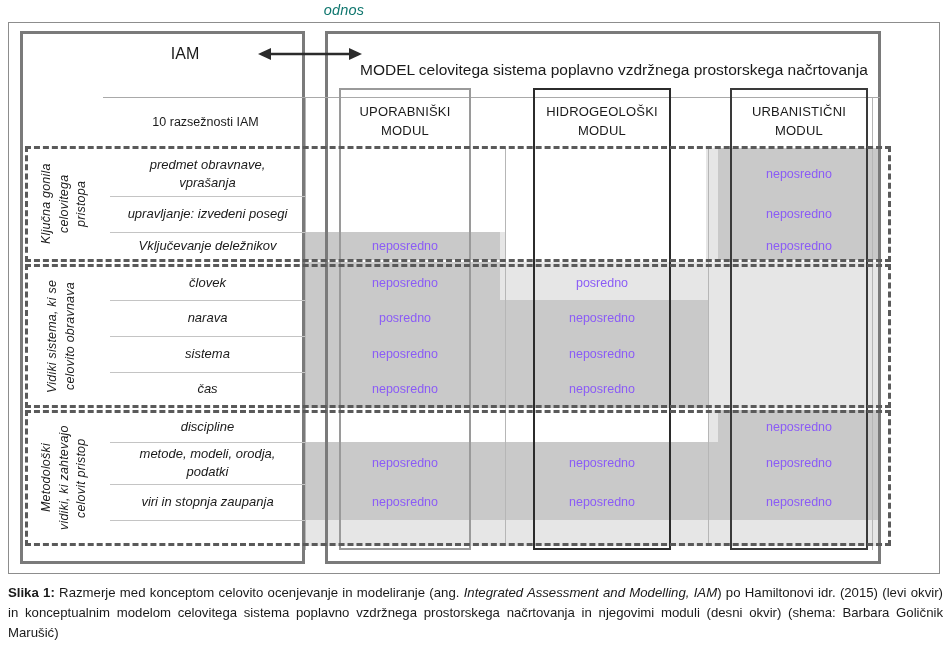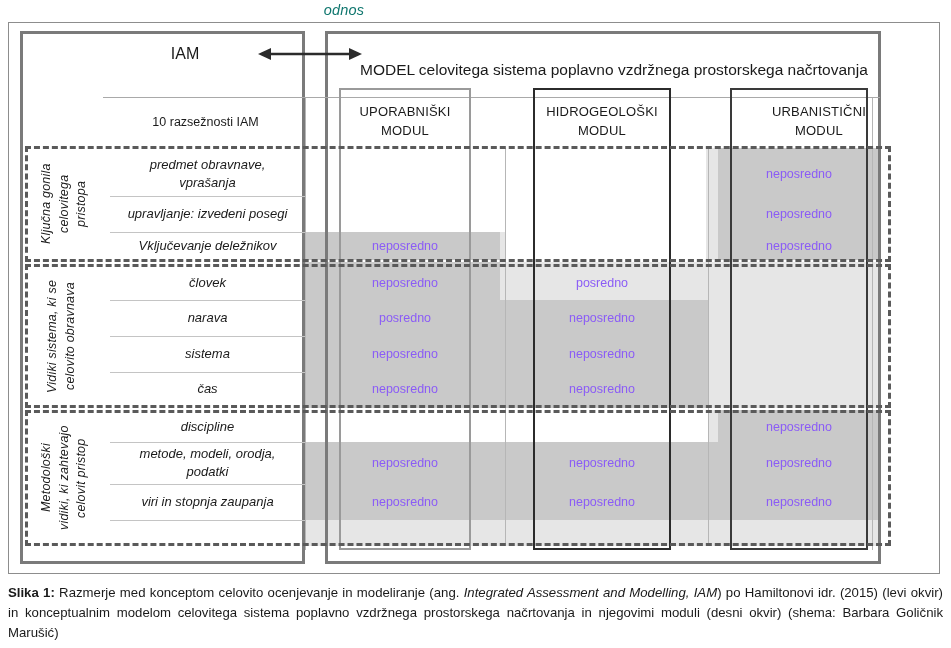--- a/index.html
+++ b/index.html
@@ -66,21 +66,21 @@
   .modbox.m2{left:533px;width:138px;border:2.5px solid #2b2b2b;}
   .modbox.m3{left:730px;width:138px;border:2.5px solid #3a3a3a;}
 
   .modlabel{
     position:absolute;top:100px;height:44px;
     display:flex;flex-direction:column;align-items:center;justify-content:center;
     font-size:13px;line-height:1.45;letter-spacing:.2px;color:#1a1a1a;text-align:center;
   }
   .modlabel.m1{left:339px;width:132px;}
   .modlabel.m2{left:533px;width:138px;align-items:center;}
-  .modlabel.m3{left:730px;width:138px;margin-left:20px;}
+  .modlabel.m3{left:730px;width:138px;}
 
   
   .shade{position:absolute;background:#c9c9c9;}
   .shade.light{background:#e6e6e6;}
   .rowline{position:absolute;left:0;height:0;border-top:1px solid #c4c4c4;}
 
   
   .colhead{
     position:absolute;left:103px;top:100px;width:205px;height:44px;
     display:flex;align-items:center;justify-content:center;

